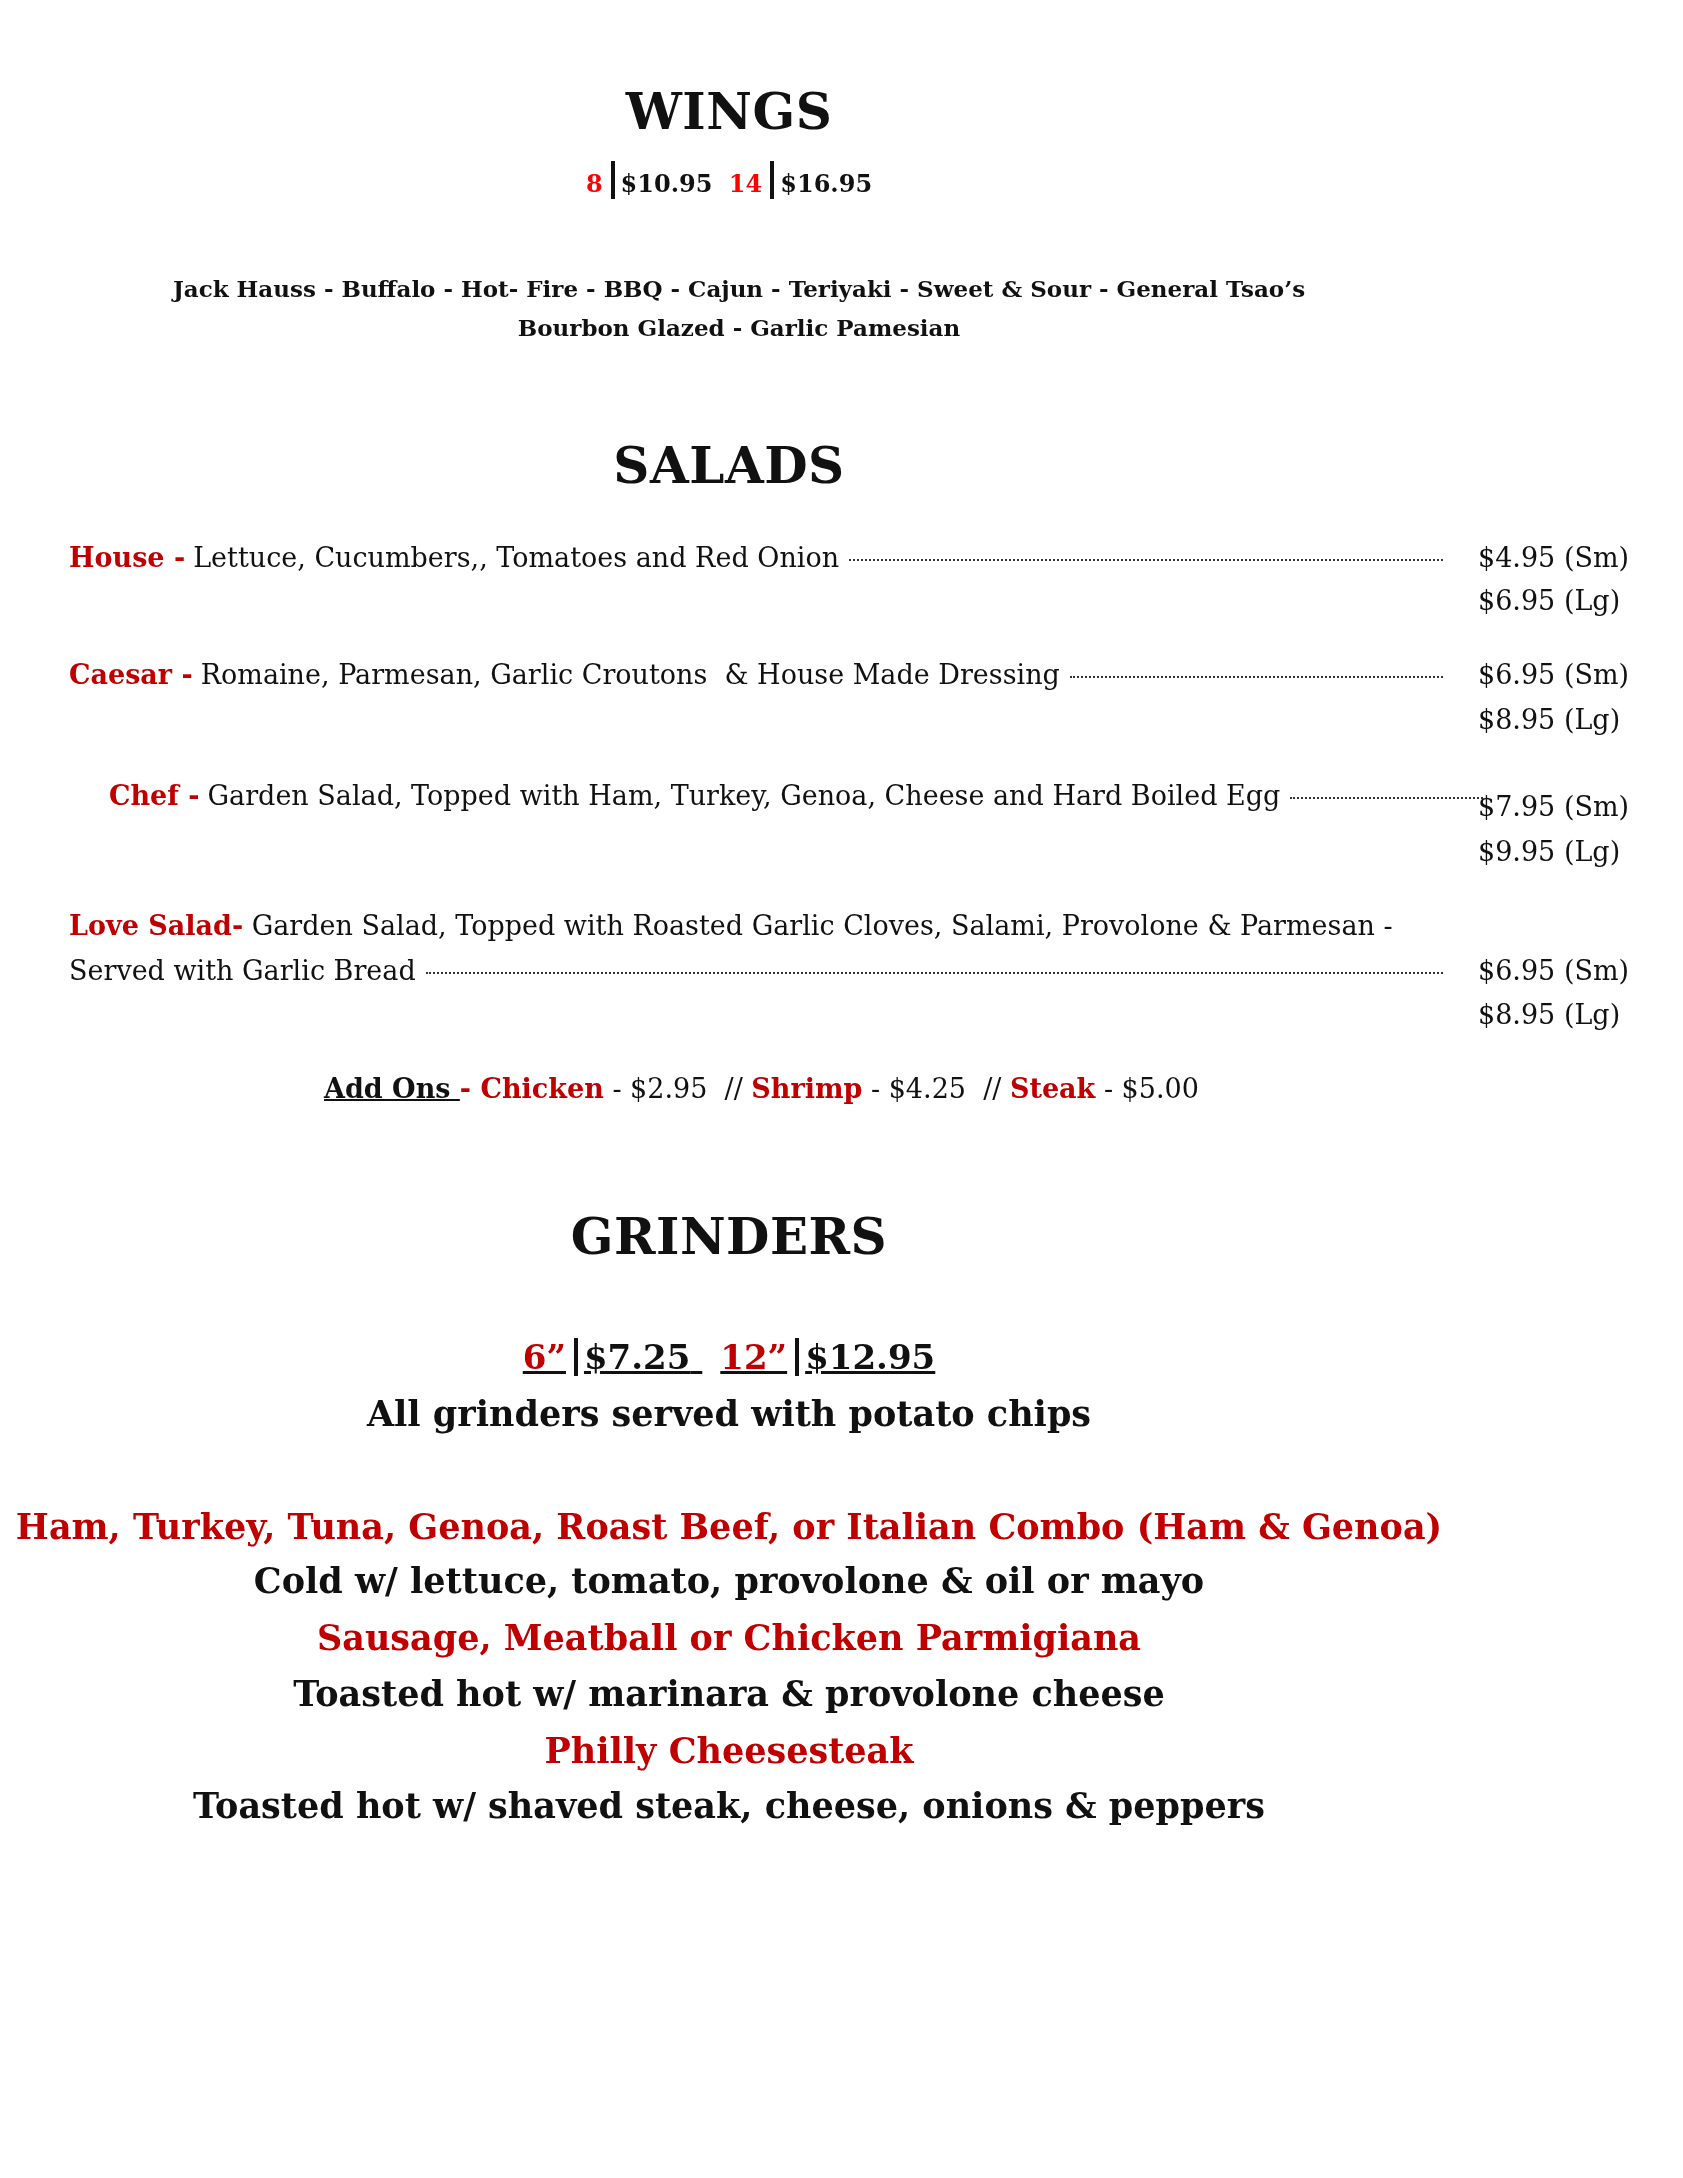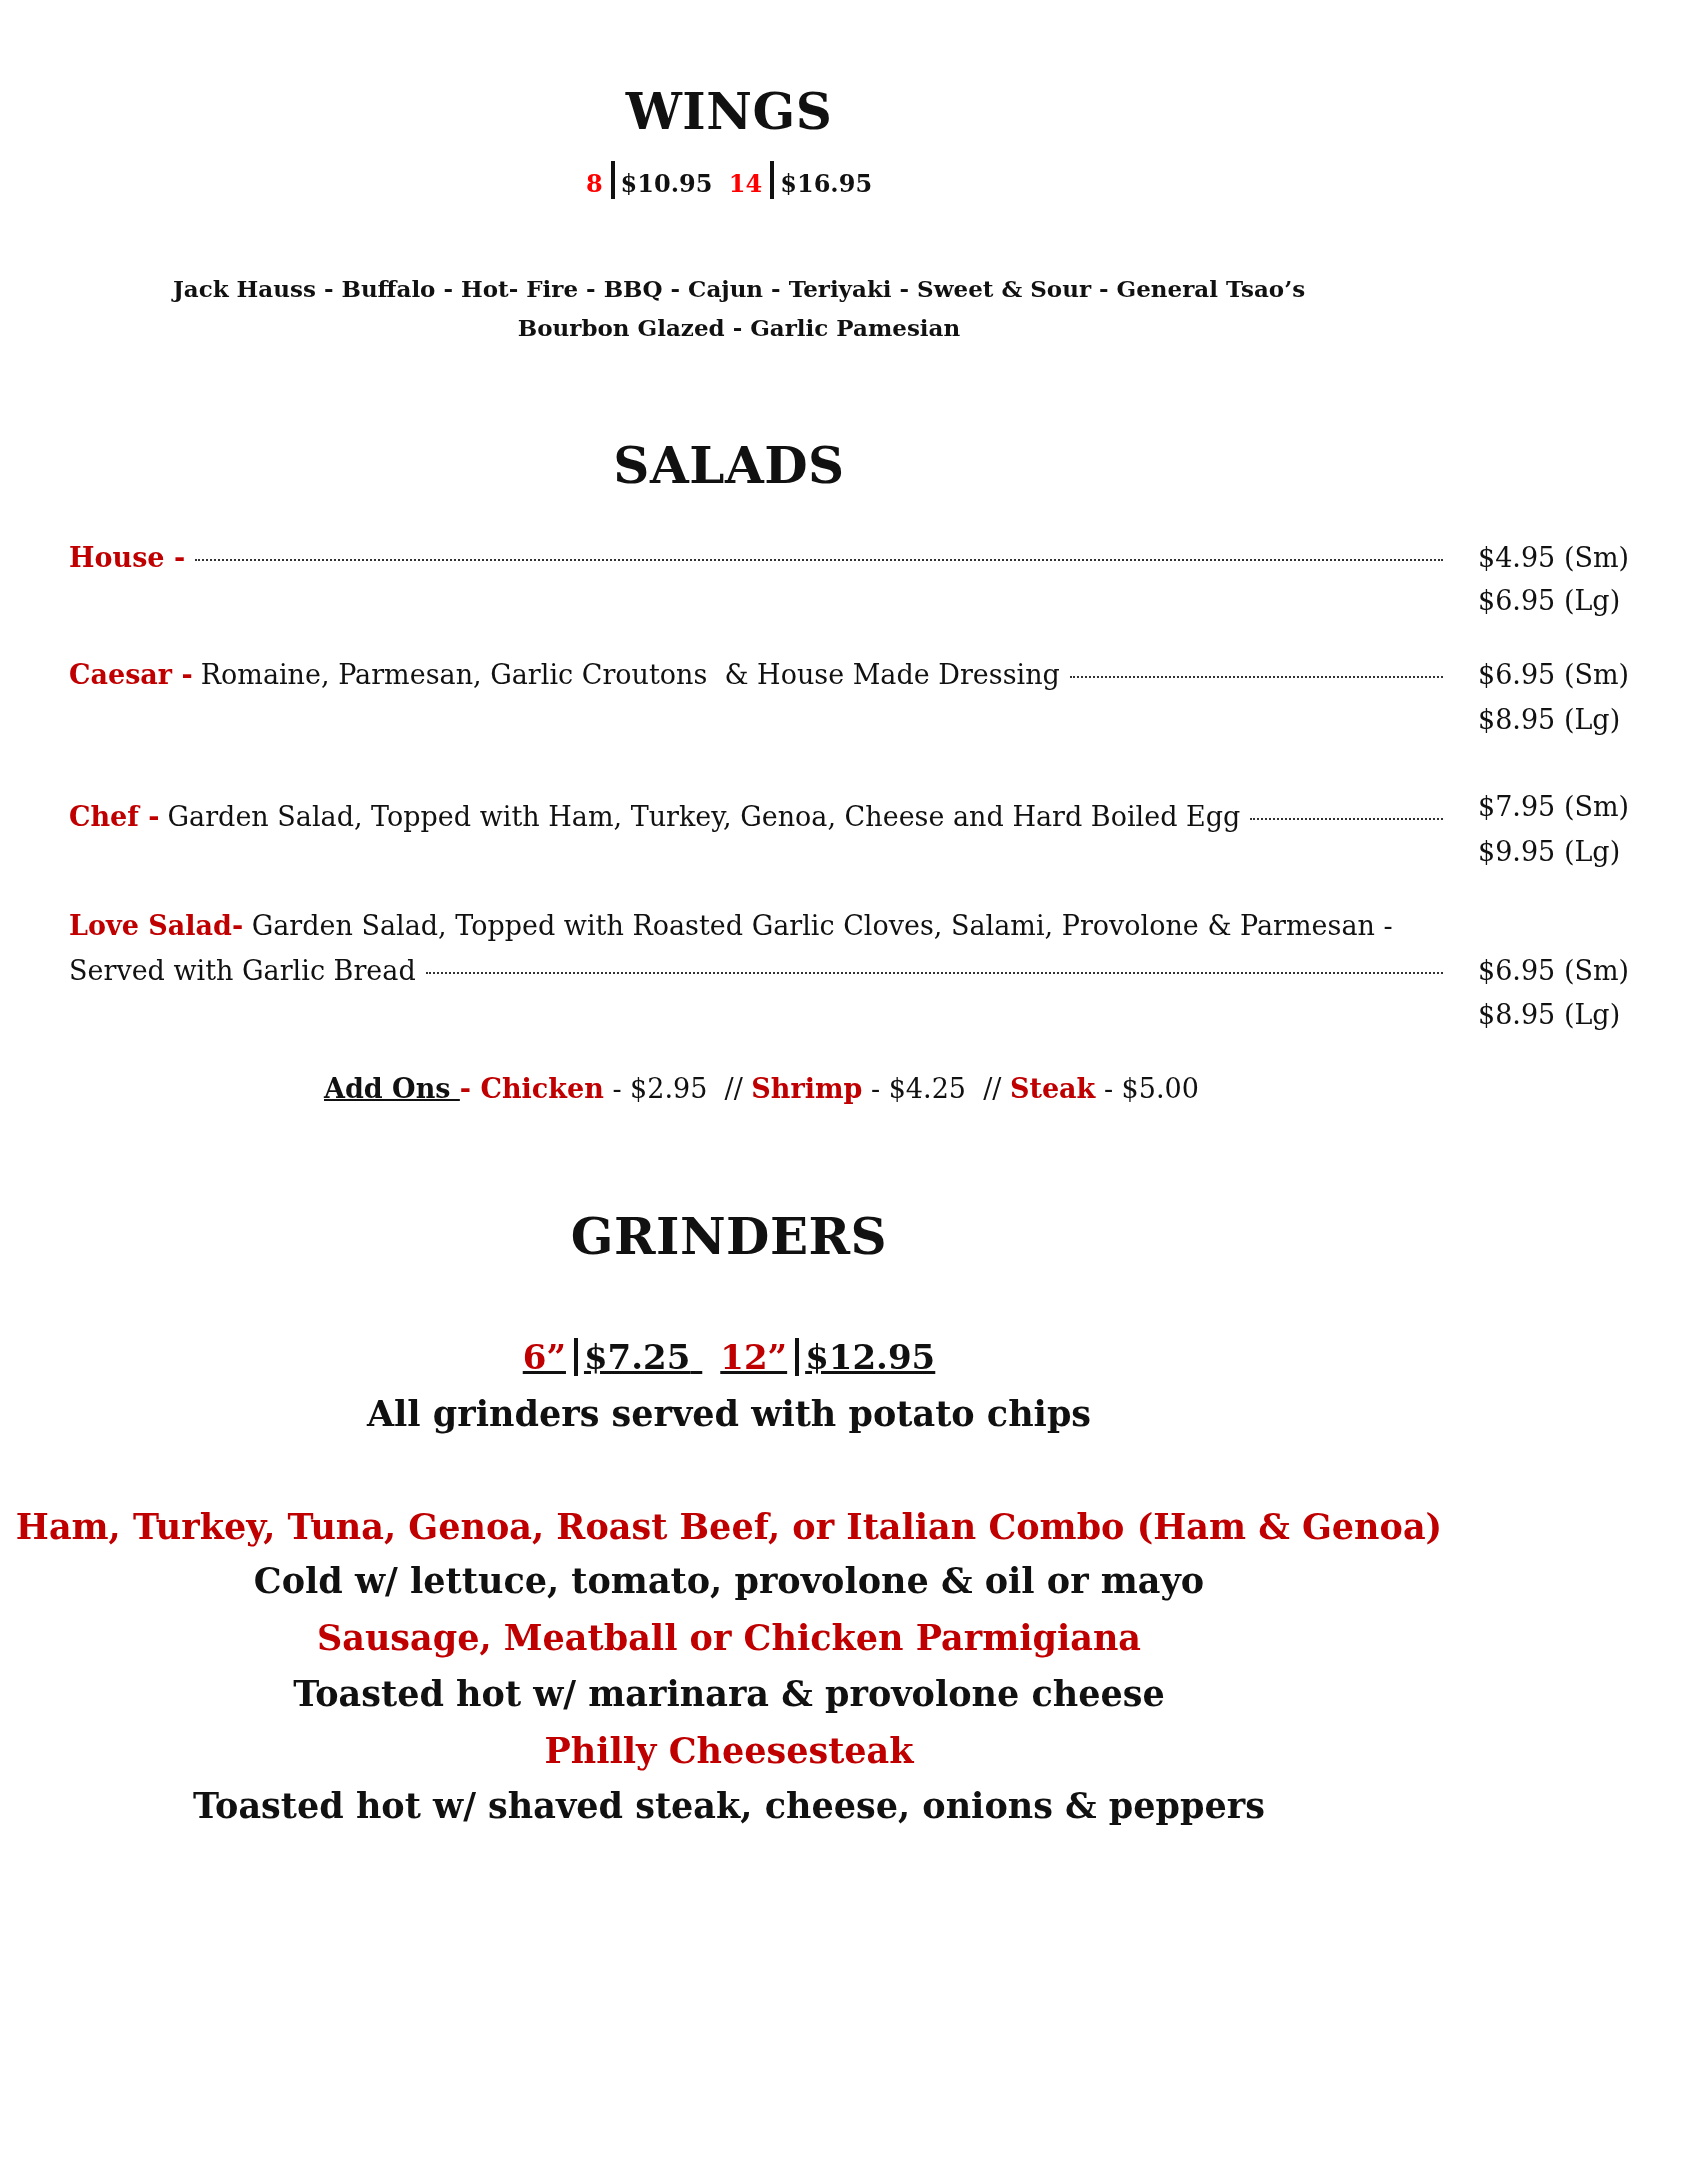--- a/index.html
+++ b/index.html
@@ -31,34 +31,35 @@
   <span class="red-bright">8</span><span class="bar"></span><span>$10.95</span>
   <span class="red-bright" style="margin-left:8px;">14</span><span class="bar"></span><span>$16.95</span>
 </div>
 <div class="center flavors" style="top:274px;">Jack Hauss - Buffalo - Hot- Fire - BBQ - Cajun - Teriyaki - Sweet &amp; Sour - General Tsao’s</div>
 <div class="center flavors" style="top:313px;">Bourbon Glazed - Garlic Pamesian</div>
 
 <div class="center title" style="top:436px;">SALADS</div>
 
 <div class="salad-row" style="top:540px;">
   <span class="name">House -</span>
+  <span class="desc">Lettuce, Cucumbers,, Tomatoes and Red Onion</span>
   <span class="leader"></span>
 </div>
 <div class="price" style="top:540px;">$4.95 (Sm)</div>
 <div class="price" style="top:583px;">$6.95 (Lg)</div>
 
 <div class="salad-row" style="top:657px;">
   <span class="name">Caesar -</span>
   <span class="desc" style="white-space:pre;">Romaine, Parmesan, Garlic Croutons  &amp; House Made Dressing</span>
   <span class="leader"></span>
 </div>
 <div class="price" style="top:657px;">$6.95 (Sm)</div>
 <div class="price" style="top:702px;">$8.95 (Lg)</div>
 
-<div class="salad-row" style="top:799px;">
+<div class="salad-row" style="top:778px;margin-left:40px;">
   <span class="name">Chef -</span>
   <span class="desc">Garden Salad, Topped with Ham, Turkey, Genoa, Cheese and Hard Boiled Egg</span>
   <span class="leader"></span>
 </div>
 <div class="price" style="top:789px;">$7.95 (Sm)</div>
 <div class="price" style="top:834px;">$9.95 (Lg)</div>
 
 <div class="plain" style="top:908px;">
   <span style="font-weight:bold;color:#c00000;">Love Salad-</span>
   <span>Garden Salad, Topped with Roasted Garlic Cloves, Salami, Provolone &amp; Parmesan -</span>

